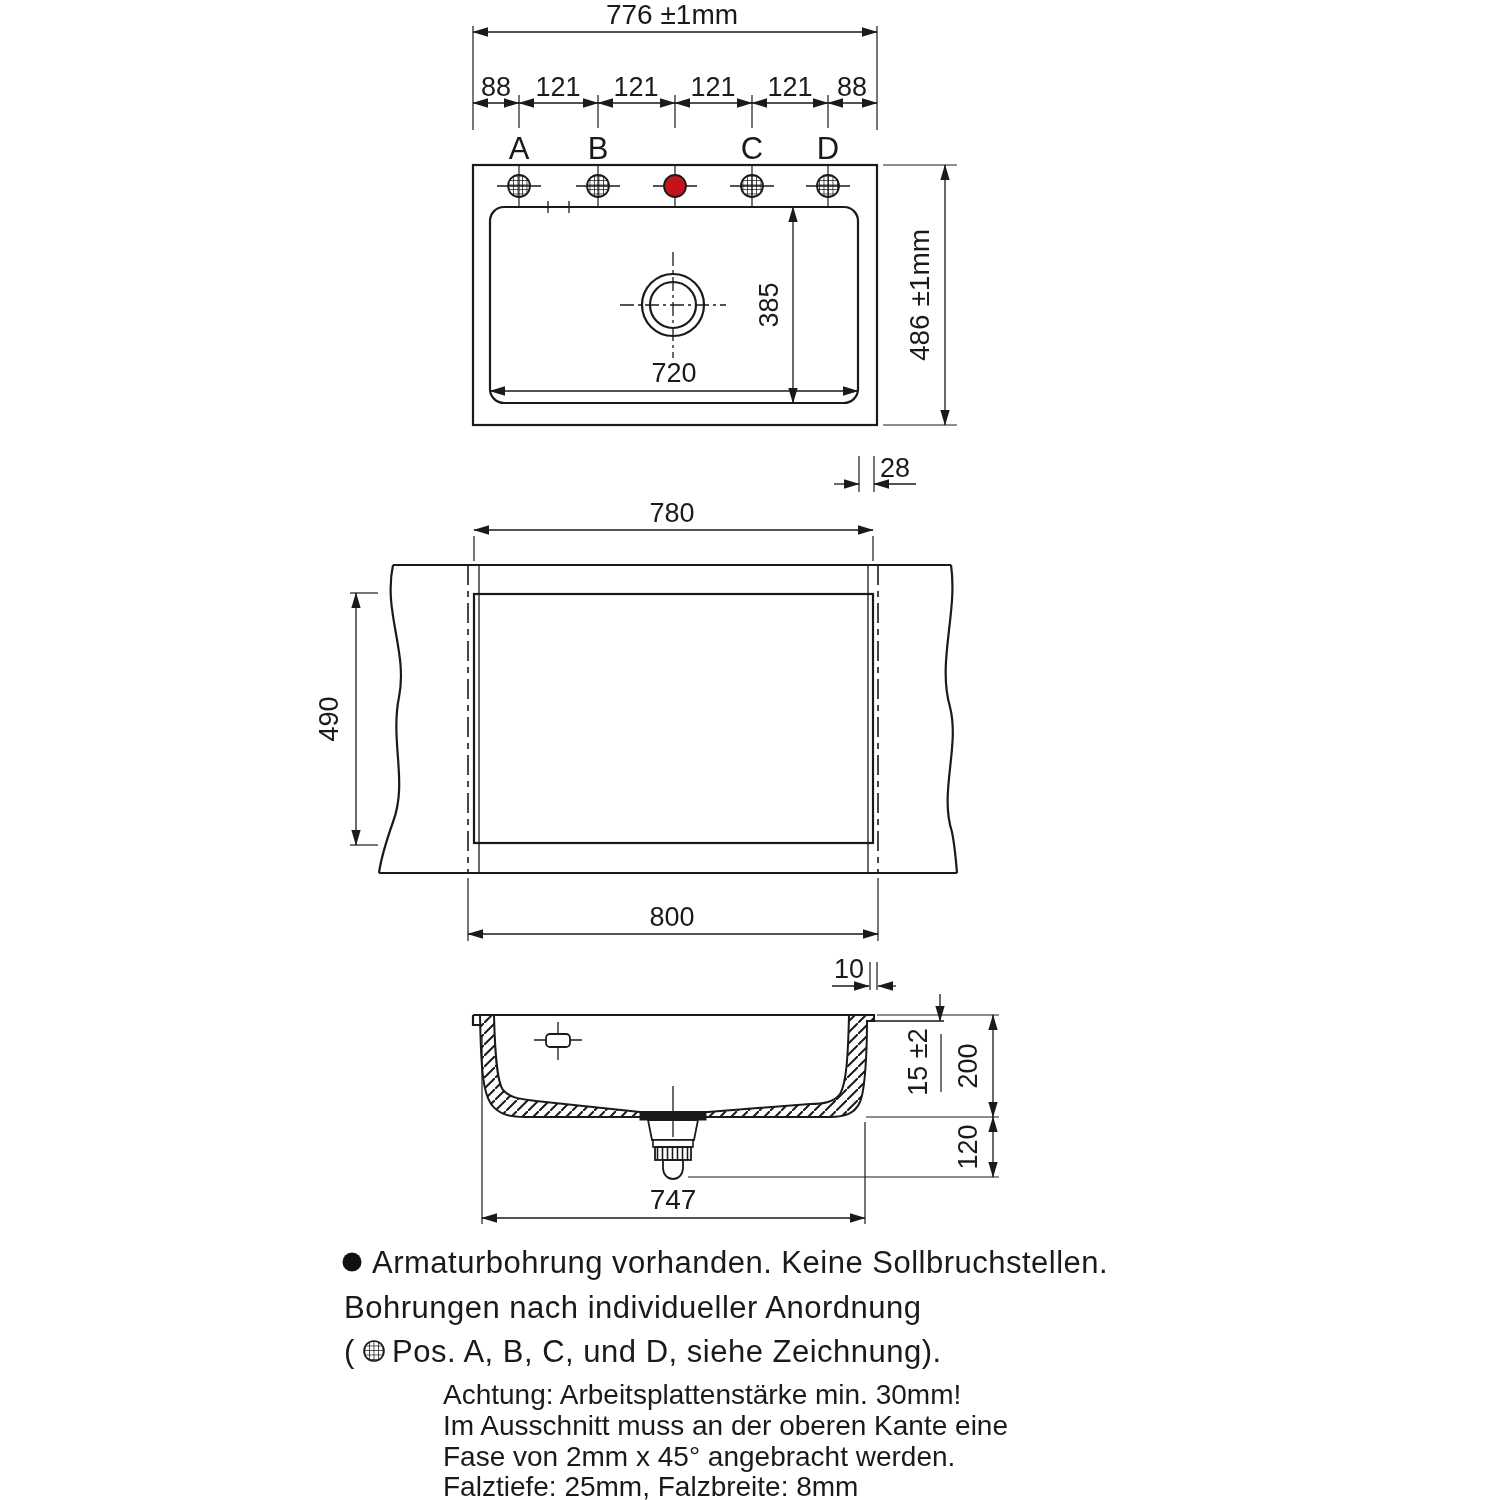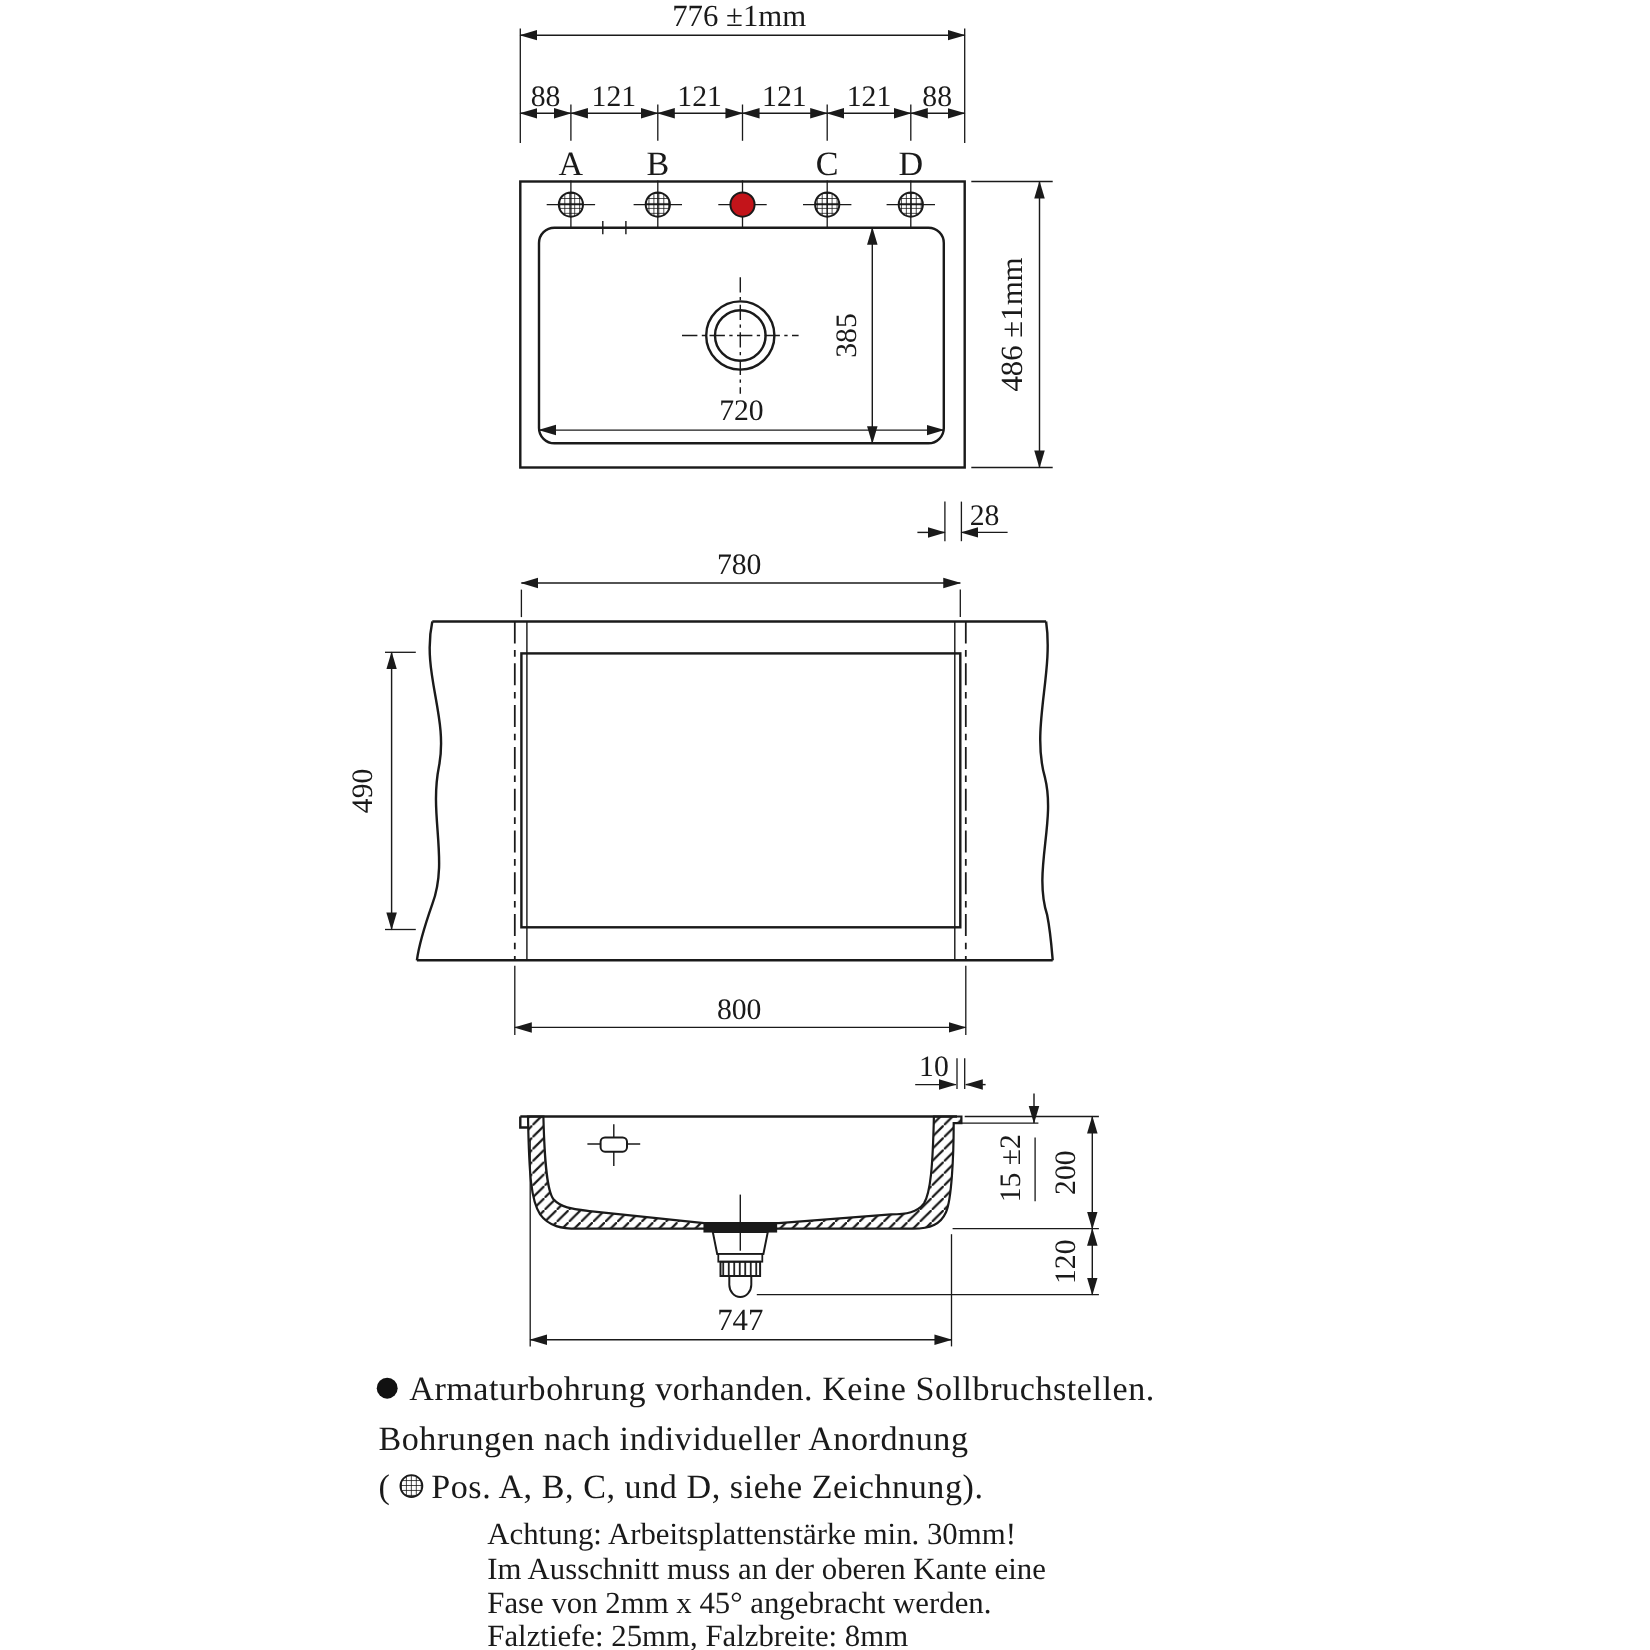--- a/index.html
+++ b/index.html
@@ -1,17 +1,17 @@
 <!DOCTYPE html>
 <html><head>
 <meta charset="utf-8">
 <style>
   html,body{margin:0;padding:0;background:#fff;}
   .stage{position:relative;width:1500px;height:1500px;background:#ffffff;overflow:hidden;
-         font-family:Liberation Serif, serif;}
+         font-family:Liberation Sans, sans-serif;}
   svg{position:absolute;left:0;top:0;}
   text{fill:#1a1a1a;}
   .dimtxt{font-size:27px;}
   .bigdim{font-size:28px;}
   .holelbl{font-size:31px;}
   .notetxt{font-size:31px;letter-spacing:.5px;}
   .cautiontxt{font-size:28px;}
   .obj{stroke:#1a1a1a;stroke-width:2.2;fill:none;}
   .thin{stroke:#1a1a1a;stroke-width:1.3;fill:none;}
   .ext{stroke:#1a1a1a;stroke-width:1.2;fill:none;}

